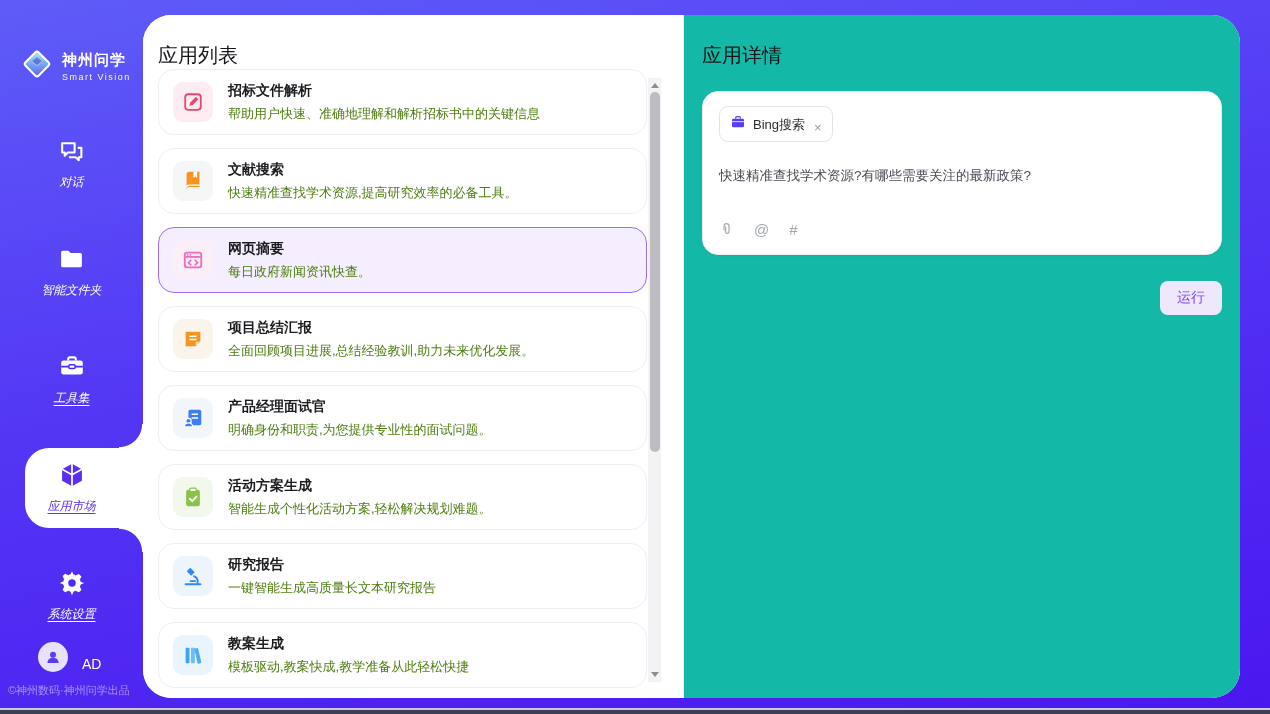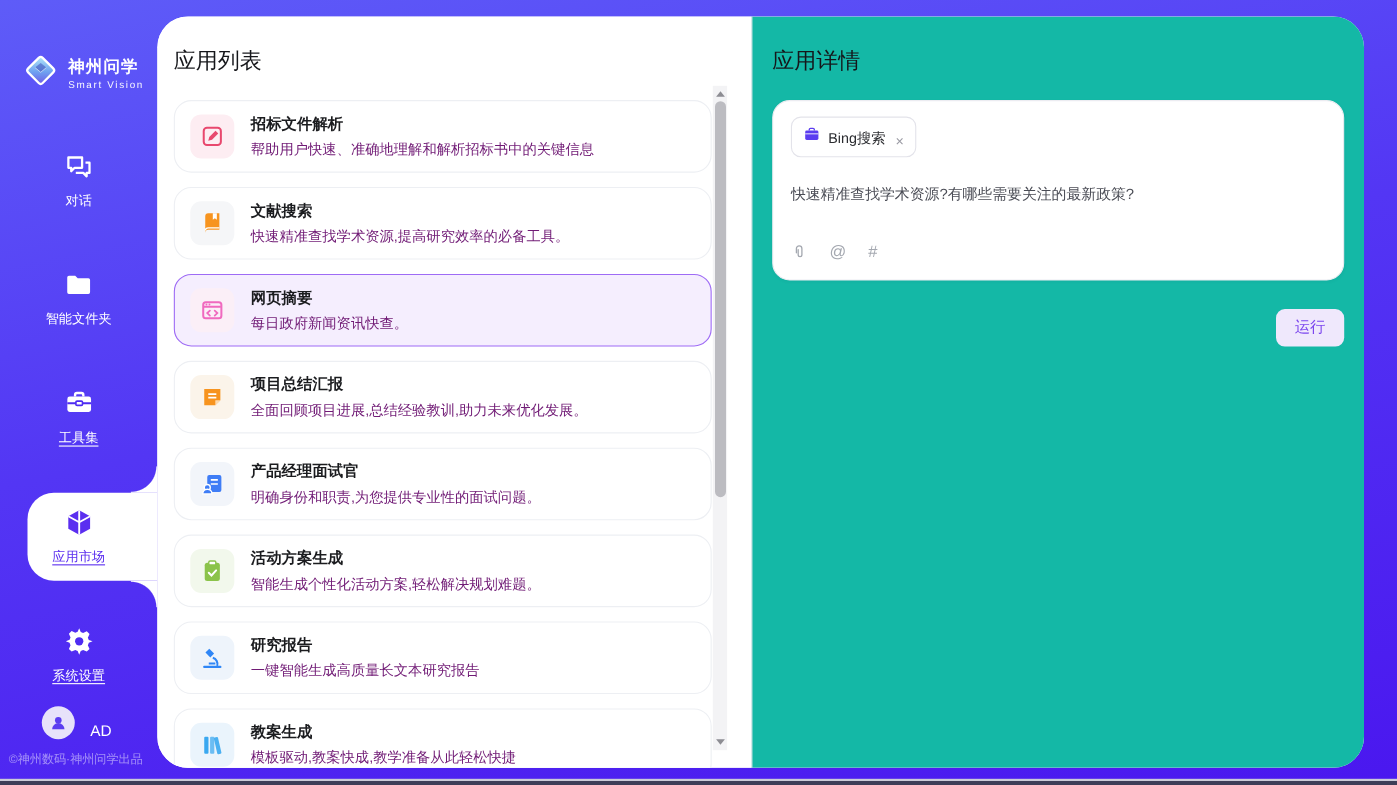--- a/index.html
+++ b/index.html
@@ -15,21 +15,21 @@
   
   .sidebar { position:absolute; left:0; top:0; bottom:6px; width:143px; color:#fff; }
   .logo { display:flex; align-items:center; gap:8px; padding:16px 0 0 20px; height:52px;margin-top:32px; }
   .logo-text .cn { font-size:15px; font-weight:bold; letter-spacing:1px; }
   .logo-text .en { font-size:9px; letter-spacing:1.5px; margin-top:2px; opacity:.95; }
   .nav { margin-top:26px; }
   .nav-item { position:relative; height:108px; display:flex; flex-direction:column;
     align-items:center; justify-content:center; gap:9px; cursor:pointer; width:143px; }
   .nav-icon { width:28px; height:28px; display:flex; align-items:center; justify-content:center;
     position:relative; z-index:1; color:#fff; }
-  .nav-label { font-size:12px; position:relative; z-index:1; }
+  .nav-label { font-size:12px; position:relative; z-index:1;font-style:italic; }
   .nav-label.u { text-decoration:underline; text-underline-offset:3px; }
   .nav-item.active .nav-icon, .nav-item.active .nav-label { color:#5B2EF0; }
   .nav-item.active .nav-label { text-decoration:underline; text-underline-offset:3px; }
   .bubble { display:none; }
   .nav-item.active .bubble { display:block; position:absolute; left:25px; right:0; top:14px; bottom:14px;
     background:#fff; border-radius:24px 0 0 24px; }
   .bubble::before { content:""; position:absolute; right:0; top:-24px; width:24px; height:24px;
     background:radial-gradient(circle 24px at 0 0, rgba(255,255,255,0) 0 22.6px, #fff 23.6px); }
   .bubble::after { content:""; position:absolute; right:0; bottom:-24px; width:24px; height:24px;
     background:radial-gradient(circle 24px at 0 100%, rgba(255,255,255,0) 0 22.6px, #fff 23.6px); }
@@ -39,29 +39,29 @@
   .user-name { font-size:14px; color:#fff; }
   .side-footer { position:absolute; bottom:10px; left:8px; font-size:11px; color:rgba(255,255,255,.48); white-space:nowrap; }
 
   
   .main { position:absolute; left:143px; top:15px; right:30px; bottom:16px;
     background:#fff; border-radius:28px; overflow:hidden; display:flex; }
 
   
   .list-pane { width:540px; position:relative; padding:27px 0 0 15px; background:#fff; }
   .pane-title { font-size:20px; font-weight:normal; color:#15161A; }
-  .cards { margin-top:22px; width:489px; display:flex; flex-direction:column; gap:13px; }
+  .cards { width:489px; display:flex; flex-direction:column; gap:13px; }
   .card { min-height:66px; border:1px solid #EDEFF3; border-radius:16px; background:#fff;
     display:flex; align-items:center; gap:15px; padding:10px 16px 10px 14px; cursor:pointer; }
   .card.selected { background:#F5EEFE; border:1.5px solid #9E6BF5; }
   .app-ico { flex:0 0 40px; width:40px; height:40px; border-radius:10px;
     display:flex; align-items:center; justify-content:center; }
   .app-texts { min-width:0; }
   .app-title { font-size:14px; font-weight:bold; color:#1B1C1F; }
-  .app-desc { font-size:13px; color:#701a75; margin-top:5px; white-space:nowrap; }
+  .app-desc { font-size:13px; color:#4d7c0f; margin-top:5px; white-space:nowrap; }
 
   
   .scrollbar { position:absolute; right:22px; top:63px; bottom:16px; width:13px;
     background:#F3F3F5; cursor:pointer; }
   .sb-arrow { position:absolute; left:50%; transform:translateX(-50%);
     width:0; height:0; border-left:4px solid transparent; border-right:4px solid transparent; }
   .sb-up { top:5px; border-bottom:5px solid #8D8D93; }
   .sb-down { bottom:5px; border-top:5px solid #8D8D93; }
   .sb-thumb { position:absolute; left:1.5px; top:14px; width:10px; height:360px;
     background:#BCBCC1; border-radius:6px; }

